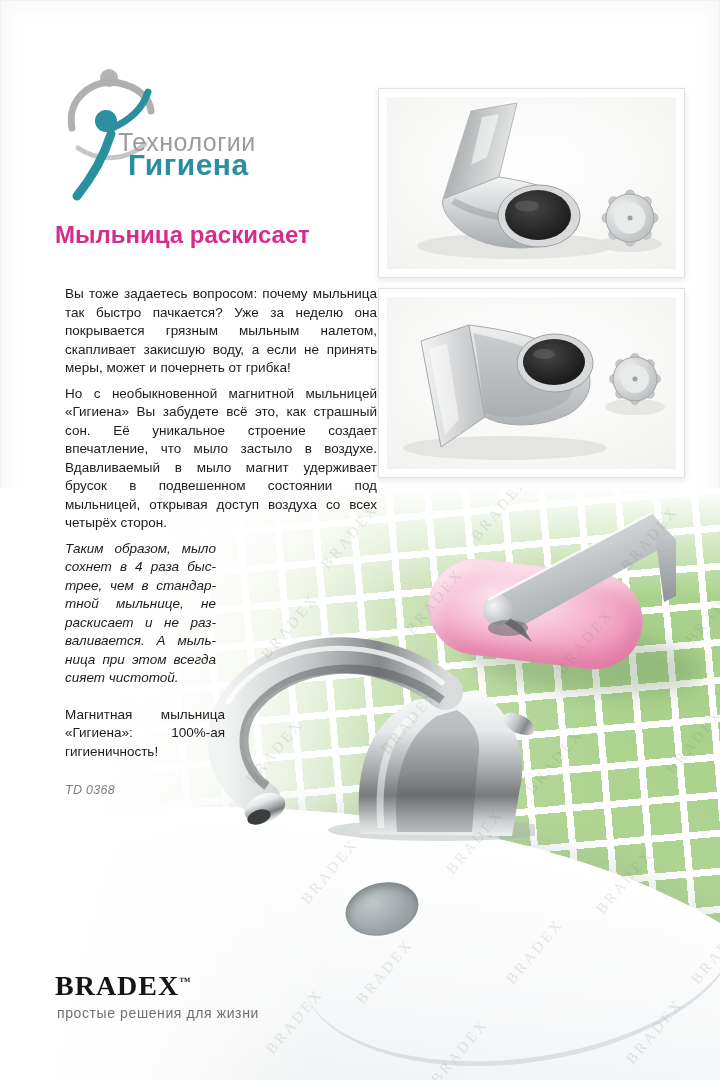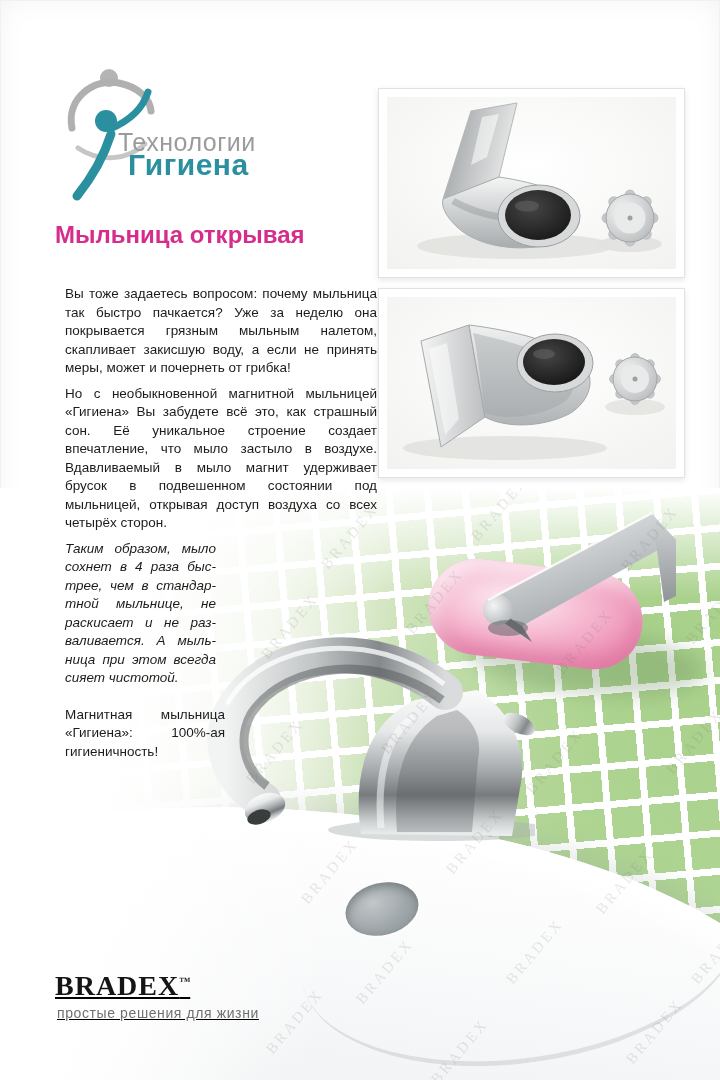--- a/index.html
+++ b/index.html
@@ -79,21 +79,21 @@
 
   
   .frame{position:absolute;left:378px;width:307px;height:190px;margin:0;box-sizing:border-box;
     background:#ffffff;border:1px solid #e2e2e2;padding:8px;
     box-shadow:0 2px 6px rgba(0,0,0,.10);}
   .frame1{top:88px;}
   .frame2{top:288px;}
   .frame svg{display:block;width:100%;height:100%;}
 
   
-  .brand{position:absolute;left:55px;top:966px;text-decoration:underline;}
+  .brand{position:absolute;left:55px;top:966px;}
   .brand-name{font-family:"Liberation Serif","DejaVu Serif",serif;font-weight:bold;
     font-size:28px;letter-spacing:1px;color:#151515;line-height:30px;}
   .brand-name sup{font-size:11px;letter-spacing:0;}
   .brand-tagline{font-size:14px;color:#707070;letter-spacing:.6px;margin-top:4px;padding-left:2px;}
 </style>
 </head>
 <body>
 
 <div class="page">
 
@@ -191,28 +191,29 @@
       <path d="M22,84 C44,99 72,96 89,80" fill="none" stroke="#c6c6c6" stroke-width="5" stroke-linecap="round"></path>
       <circle cx="50" cy="57" r="11" fill="#2a8f9f"></circle>
       <path d="M55,70 C48,92 37,112 21,132" fill="none" stroke="#2a8f9f" stroke-width="9" stroke-linecap="round"></path>
       <path d="M54,65 C73,57 87,44 92,28" fill="none" stroke="#2a8f9f" stroke-width="7" stroke-linecap="round"></path>
     </svg>
     <div class="logo-line1">Технологии</div>
     <div class="logo-line2">Гигиена</div>
   </div>
 
   <h1 class="title">
-    <span>Мыльница открывая</span><br>
+    <span>Мыльница раскисает</span><br>
   </h1>
 
   <div class="text-col">
     <p class="para">Вы тоже задаетесь вопросом: почему мыльница так быстро пачкается? Уже за неделю она покрывается грязным мыльным налетом, скапливает закисшую воду, а если не принять меры, может и почернеть от грибка!</p>
     <p class="para">Но с необыкновенной магнитной мыльницей «Гигиена» Вы забудете всё это, как страшный сон. Её уникальное строение создает впечатление, что мыло застыло в воздухе. Вдавливаемый в мыло магнит удерживает брусок в подвешенном состоянии под мыльницей, открывая доступ воздуха со всех четырёх сторон.</p>
     <p class="para narrow1">Таким образом, мыло сохнет в 4 раза быс­трее, чем в стандар­тной мыльнице, не раскисает и не раз­валивается. А мыль­ница при этом всегда сияет чистотой.</p>
     <p class="para narrow2">Магнитная мыльница «Гигиена»: 100%-ая гигиеничность!</p>
+    <div class="code">TD 0368</div>
   </div>
 
   <figure class="frame frame1">
     <svg viewBox="0 0 289 172">
       <defs>
         <radialGradient id="p1-bg" cx=".5" cy=".4" r=".9">
           <stop offset="0" stop-color="#ffffff"></stop>
             <stop offset="1" stop-color="#f0f0ee"></stop>
         </radialGradient>
         <linearGradient id="p1-a" x1="0" y1="0" x2="1" y2=".3">

